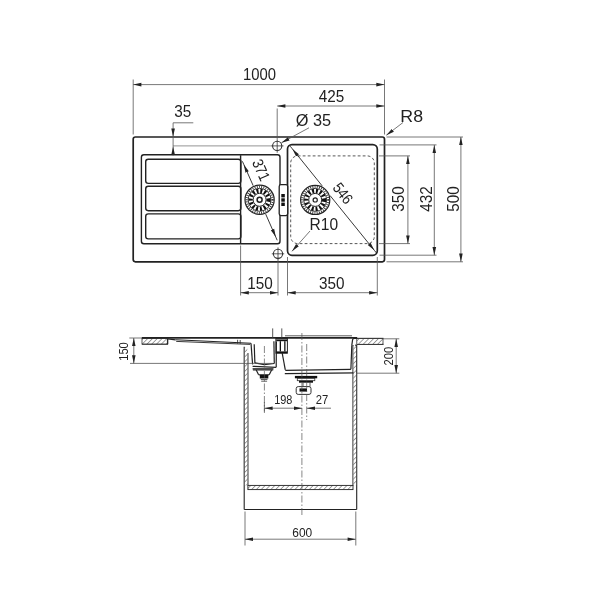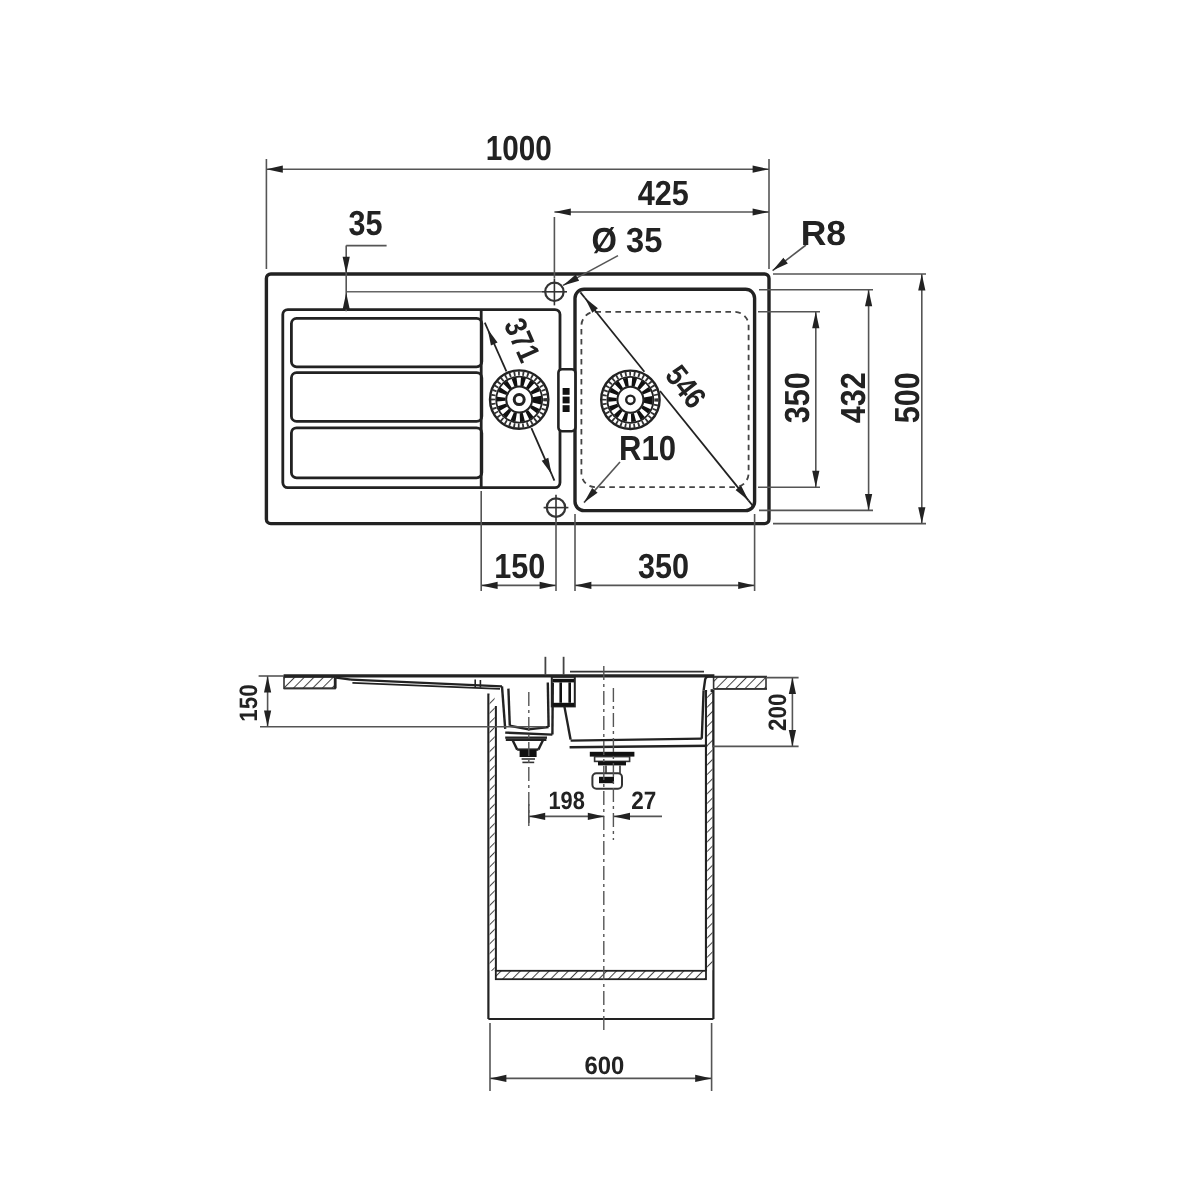--- a/index.html
+++ b/index.html
@@ -1,16 +1,16 @@
 <!DOCTYPE html>
 <html><head>
 <meta charset="utf-8">
 <style>
 html,body{margin:0;padding:0;background:#ffffff;}
-#page{width:600px;height:600px;position:relative;background:#ffffff;overflow:hidden;font-weight:bold;}
+#page{width:600px;height:600px;position:relative;background:#ffffff;overflow:hidden;}
 svg{position:absolute;top:0;left:0;}
 text{font-family:"Liberation Sans",sans-serif;fill:#222;}
 </style>
 </head>
 <body>
 <div id="page">
 <svg width="600" height="600" viewBox="0 0 600 600">
 <defs>
 <marker id="ae" markerUnits="userSpaceOnUse" markerWidth="10" markerHeight="6" refX="8.4" refY="3" orient="auto">
   <path d="M8.4,3 L0.2,1.2 L0.2,4.8 Z" fill="#222"></path>

